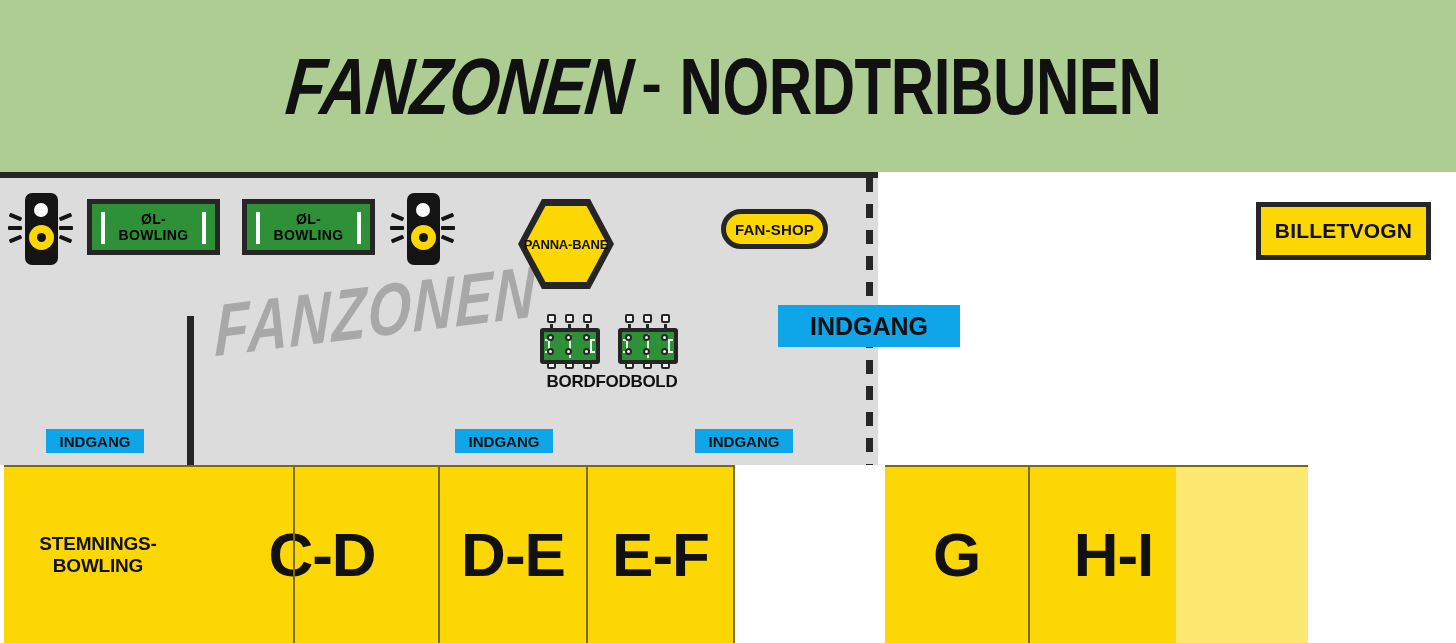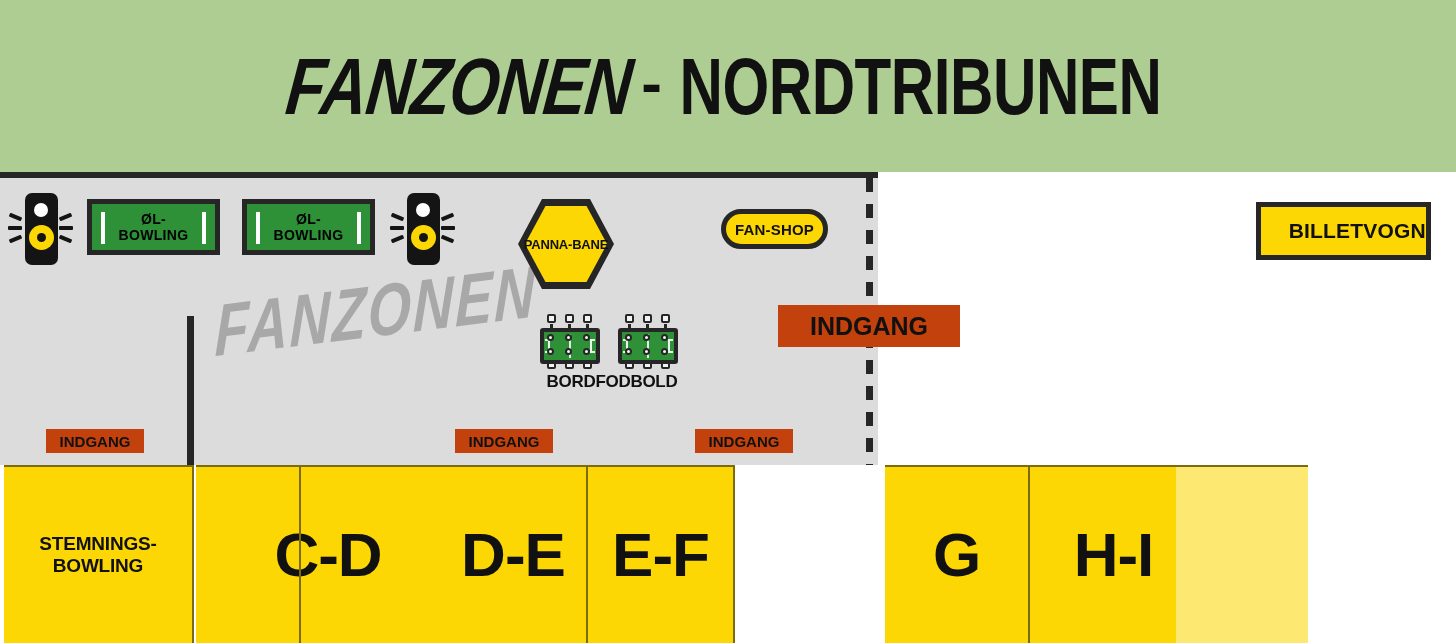--- a/index.html
+++ b/index.html
@@ -192,21 +192,21 @@
 
   
   .tag-boxed {
     position: absolute; background: #fcd703; border: 5px solid #262626;
     display: flex; align-items: center; justify-content: center;
     color: #111111; font-weight: 700; letter-spacing: 0.2px;
   }
 
   
   .tag-plain {
-    position: absolute; background: #c2410c;
+    position: absolute; background: #0ea5e9;
     display: flex; align-items: center; justify-content: center;
     color: #111111; font-weight: 700;
   }
 
   
   .stands { position: absolute; left: 0; top: 465px; width: 1456px; height: 178px; }
   .block {
     position: absolute; top: 0; height: 178px;
     background: #fcd703;
     border-top: 2px solid #7a6a10;
@@ -360,31 +360,31 @@
   <div class="tag-plain" style="left:46px; top:429px; width:98px; height:24px; font-size:15px;">
     <span>INDGANG</span>
   </div>
   <div class="tag-plain" style="left:455px; top:429px; width:98px; height:24px; font-size:15px;">
     <span>INDGANG</span>
   </div>
   <div class="tag-plain" style="left:695px; top:429px; width:98px; height:24px; font-size:15px;">
     <span>INDGANG</span>
   </div>
 
-  <div class="tag-boxed" style="left:1256px; top:202px; width:175px; height:58px; font-size:21px;justify-content:flex-end;">
+  <div class="tag-boxed" style="left:1256px; top:202px; width:175px; height:58px; font-size:21px;">
     <span>BILLETVOGN</span>
   </div>
 
   <div class="stands">
 
     <div class="block" style="left:4px; width:190px;">
       <span class="lbl-small"><span>STEMNINGS-</span><br><span>BOWLING</span></span>
     </div>
 
-    <div class="block" style="left:196px; width:250px;padding-left:16px;">
+    <div class="block" style="left:190px; width:250px;padding-left:16px;">
       <span class="subrule" style="left:103px;"></span>
       <span class="lbl-big">C-D</span>
     </div>
 
     <div class="block" style="left:440px; width:148px;">
       <span class="lbl-big">D-E</span>
     </div>
 
     <div class="block" style="left:588px; width:147px;">
       <span class="lbl-big">E-F</span>

